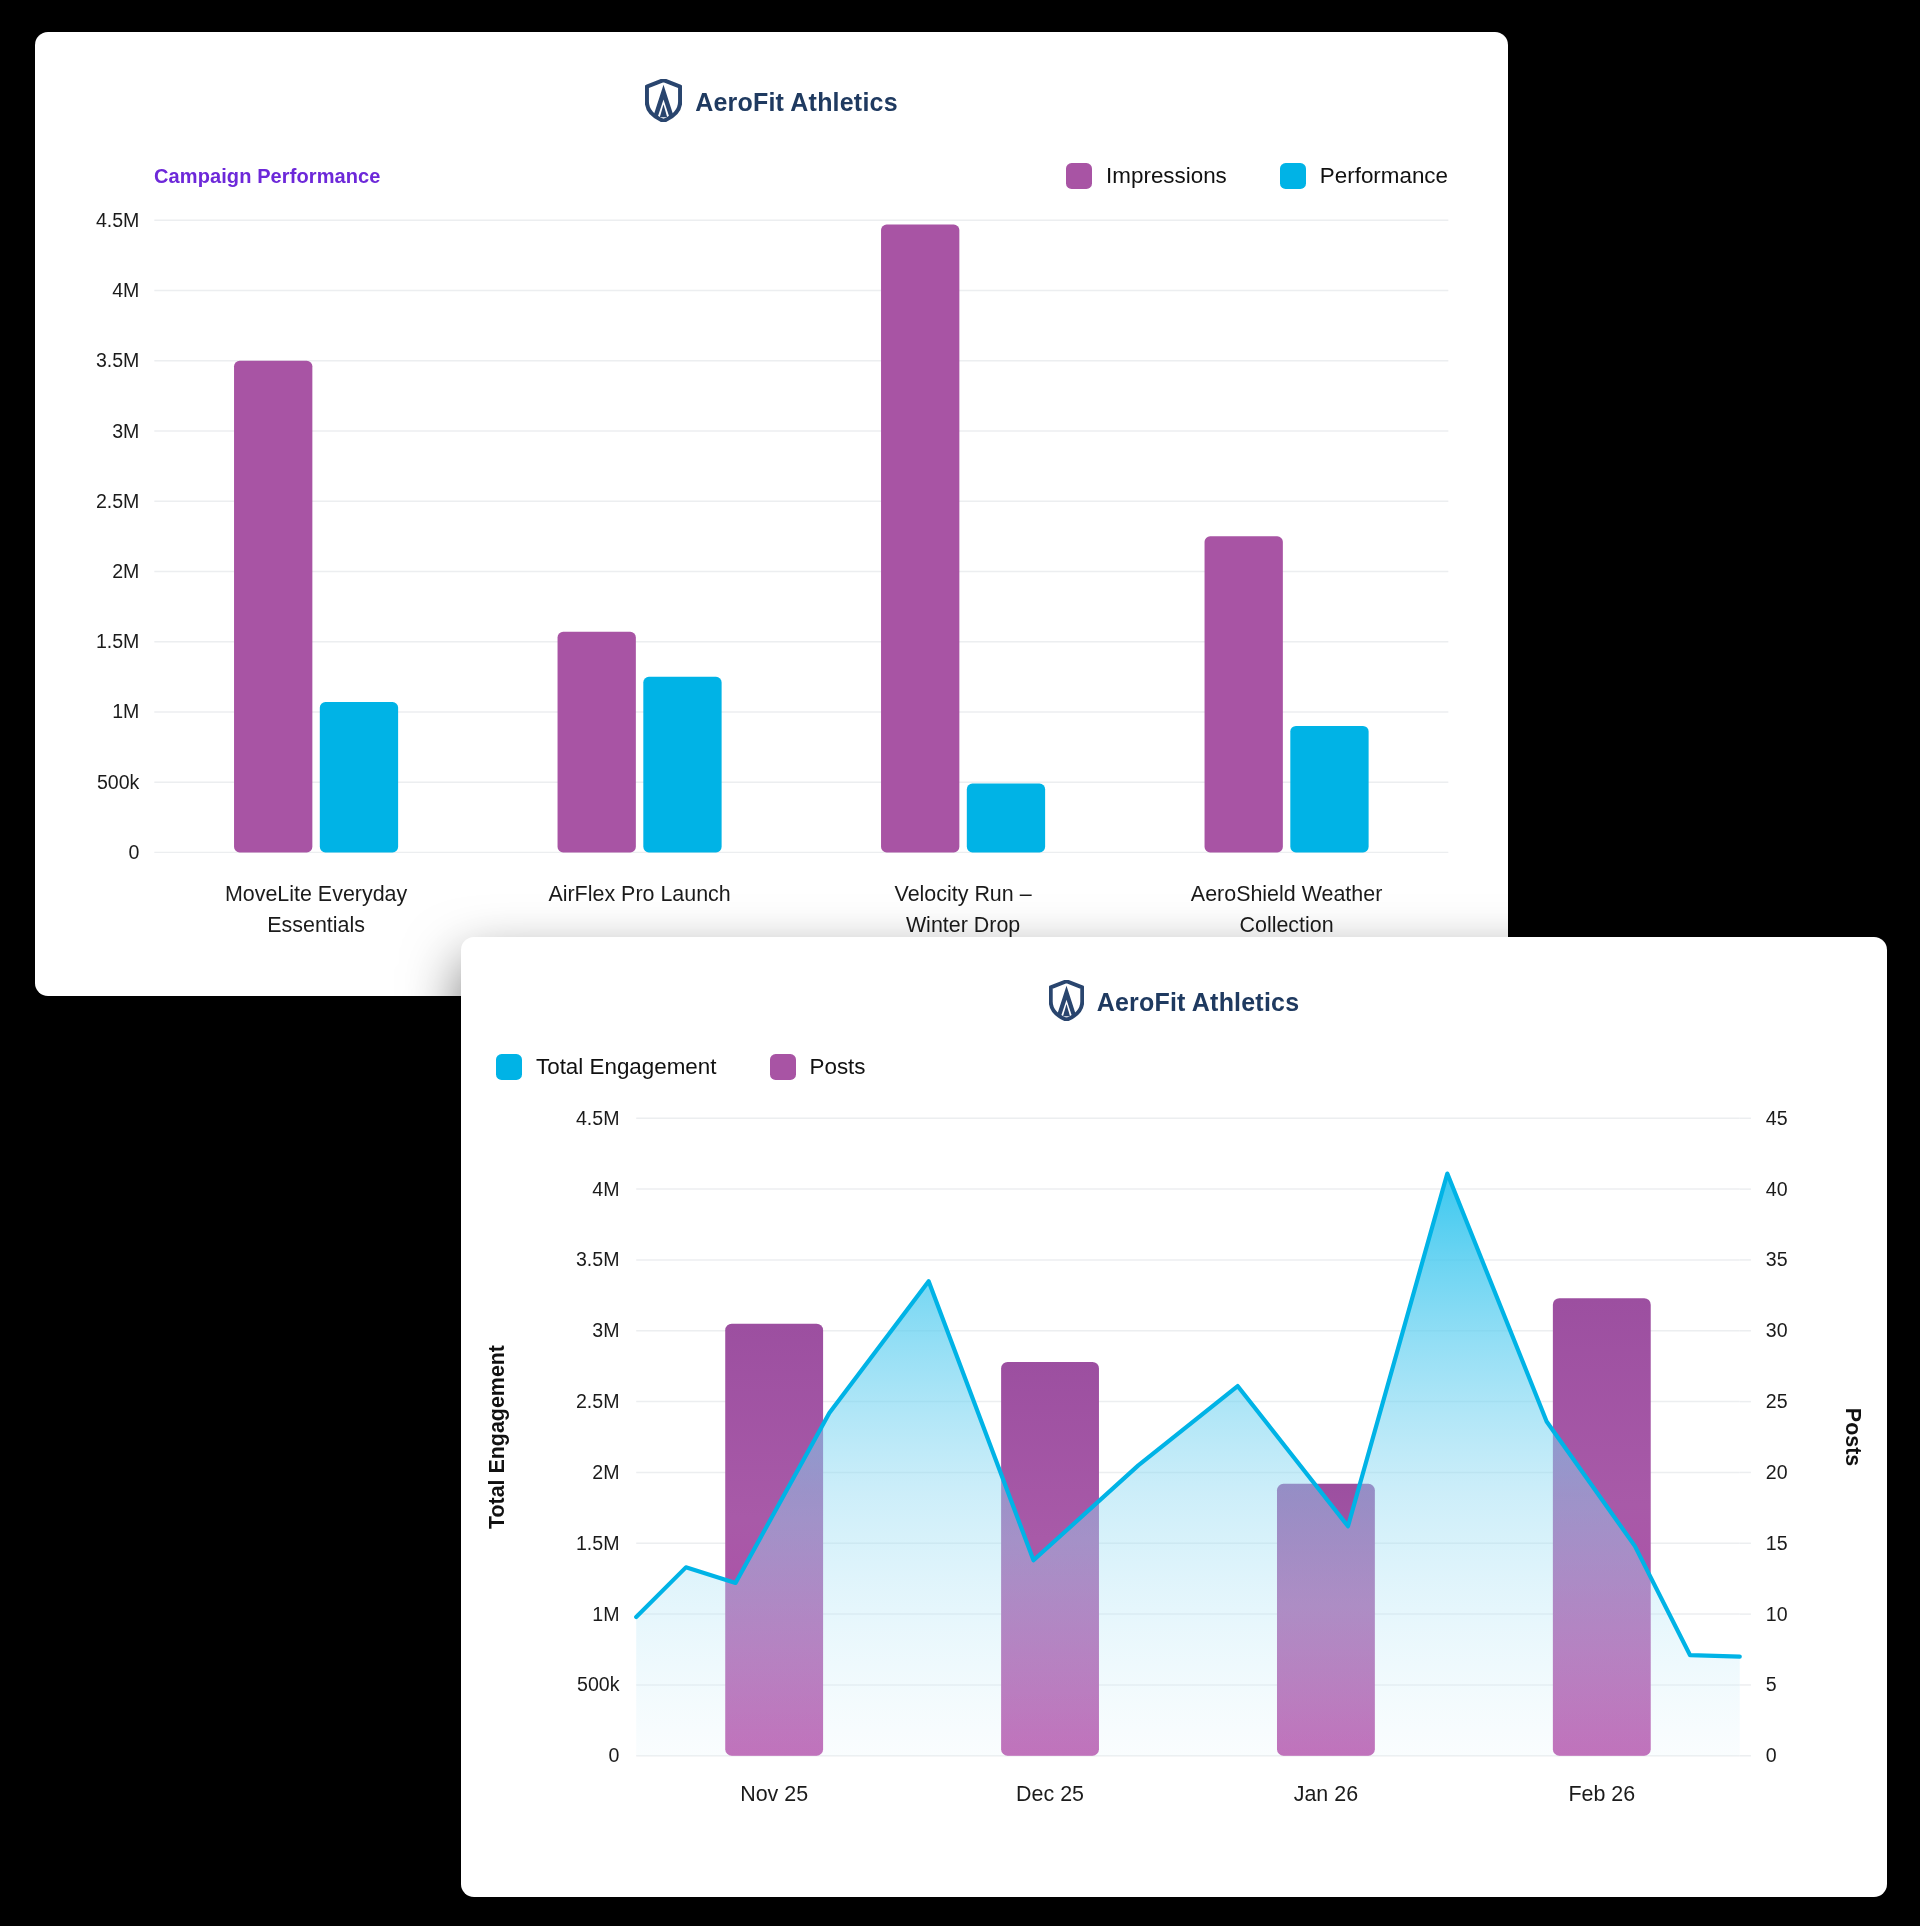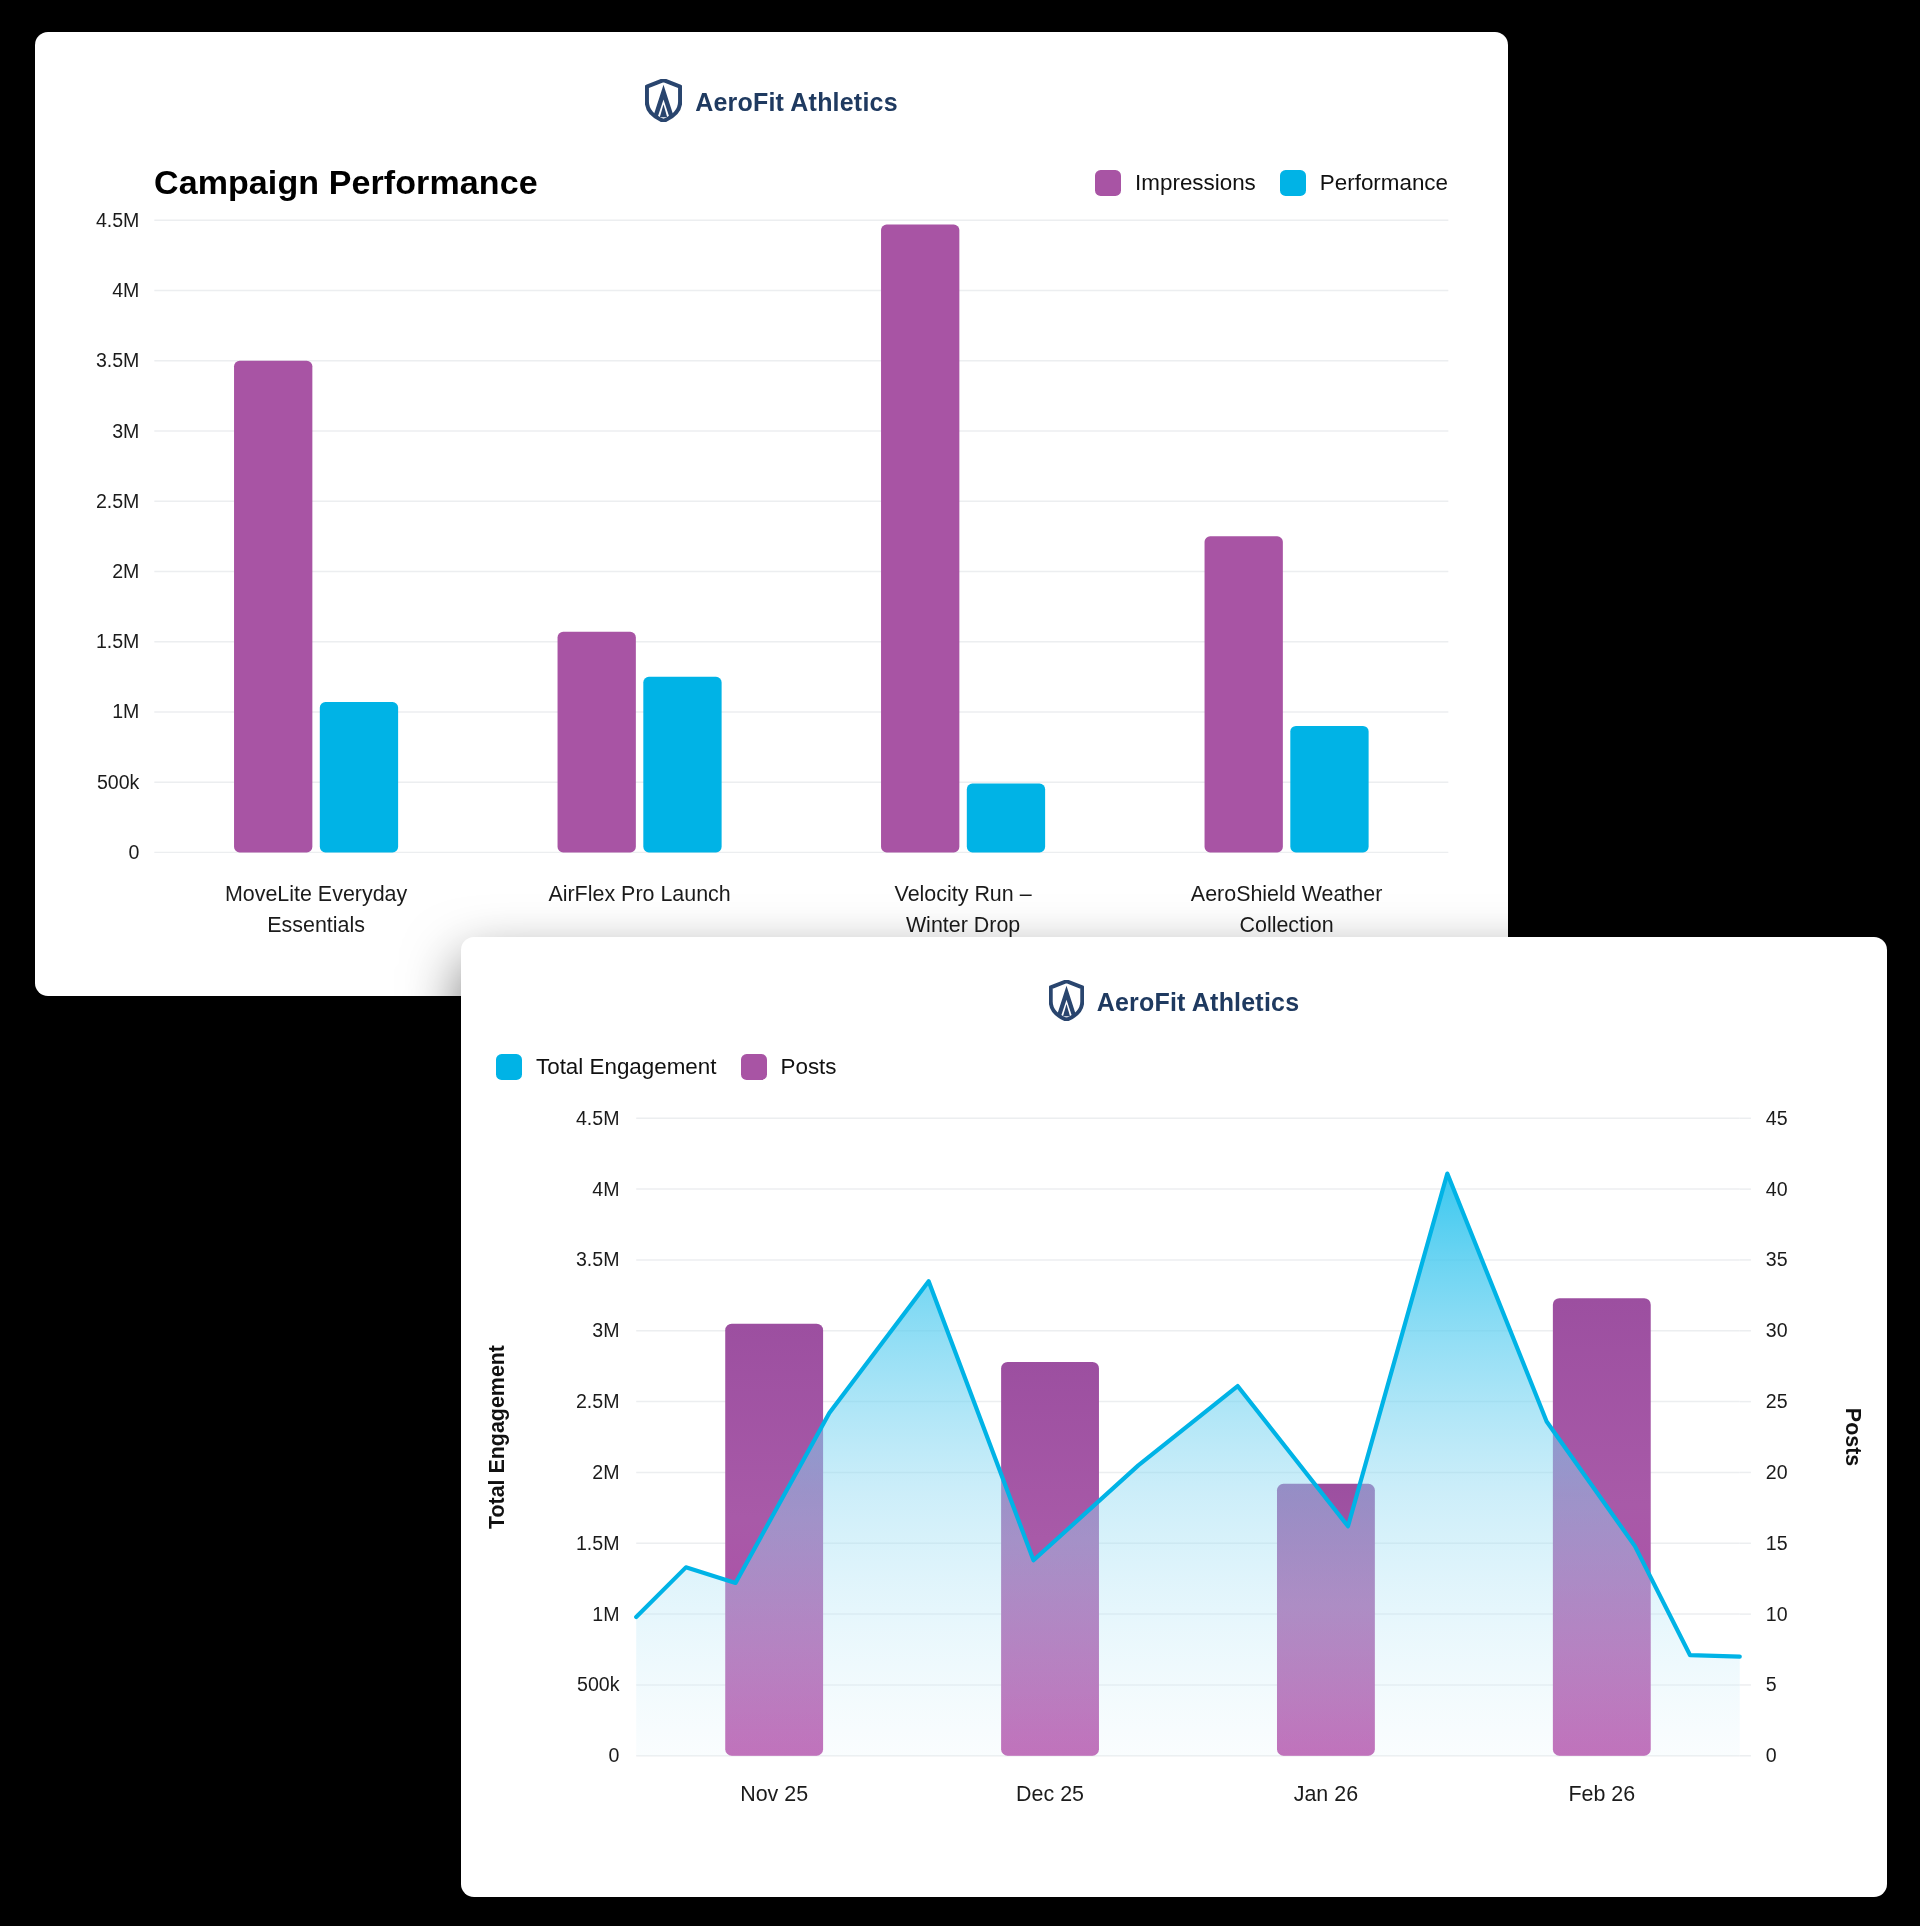--- a/index.html
+++ b/index.html
@@ -9,23 +9,23 @@
 
   
   #card-campaign{left:35px;top:32px;width:1473px;height:964px;}
   
   #card-trends{left:461px;top:937px;width:1426px;height:960px;}
 
   .brand{display:flex;align-items:center;justify-content:center;gap:13px;}
   .brand-mark{display:block;}
   .brand-name{font-size:25px;font-weight:700;color:#1f3a60;letter-spacing:0.2px;}
 
-  .chart-title{font-size:34px;font-weight:700;color:#000000;letter-spacing:0.1px;}
+  .chart-title{font-size:20px;font-weight:700;color:#6d28d9;letter-spacing:0.1px;}
 
-  .legend{display:flex;align-items:center;gap:24px;}
+  .legend{display:flex;align-items:center;gap:53px;}
   .legend-item{display:flex;align-items:center;gap:14px;}
   .legend-swatch{width:26px;height:26px;border-radius:5.6px;display:block;}
   .legend-label{font-size:22.4px;color:#111;font-weight:500;white-space:nowrap;}
 
   .hdrrow{display:flex;align-items:center;justify-content:space-between;}
 
   .tick-lbl{font-size:21px;fill:#1b1b1b;font-family:"Liberation Sans",sans-serif;}
   .cat-lbl{font-size:23px;fill:#1b1b1b;font-family:"Liberation Sans",sans-serif;}
   .axis-title{font-size:23px;fill:#111;font-weight:700;font-family:"Liberation Sans",sans-serif;}
   .grid-line{stroke:#eceef0;stroke-width:1.6;}

